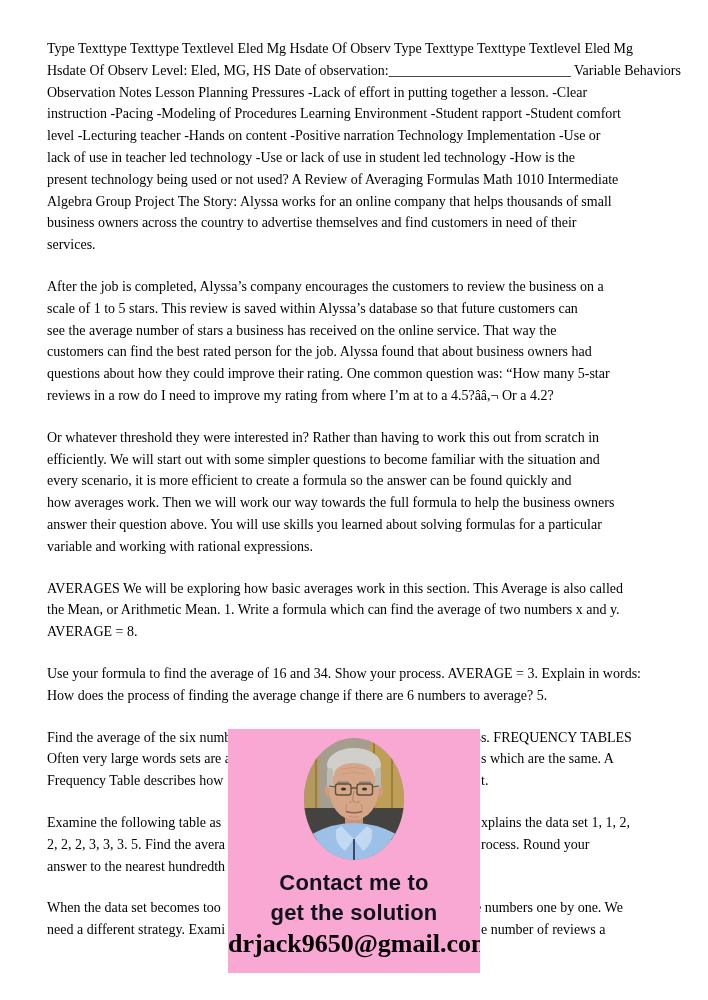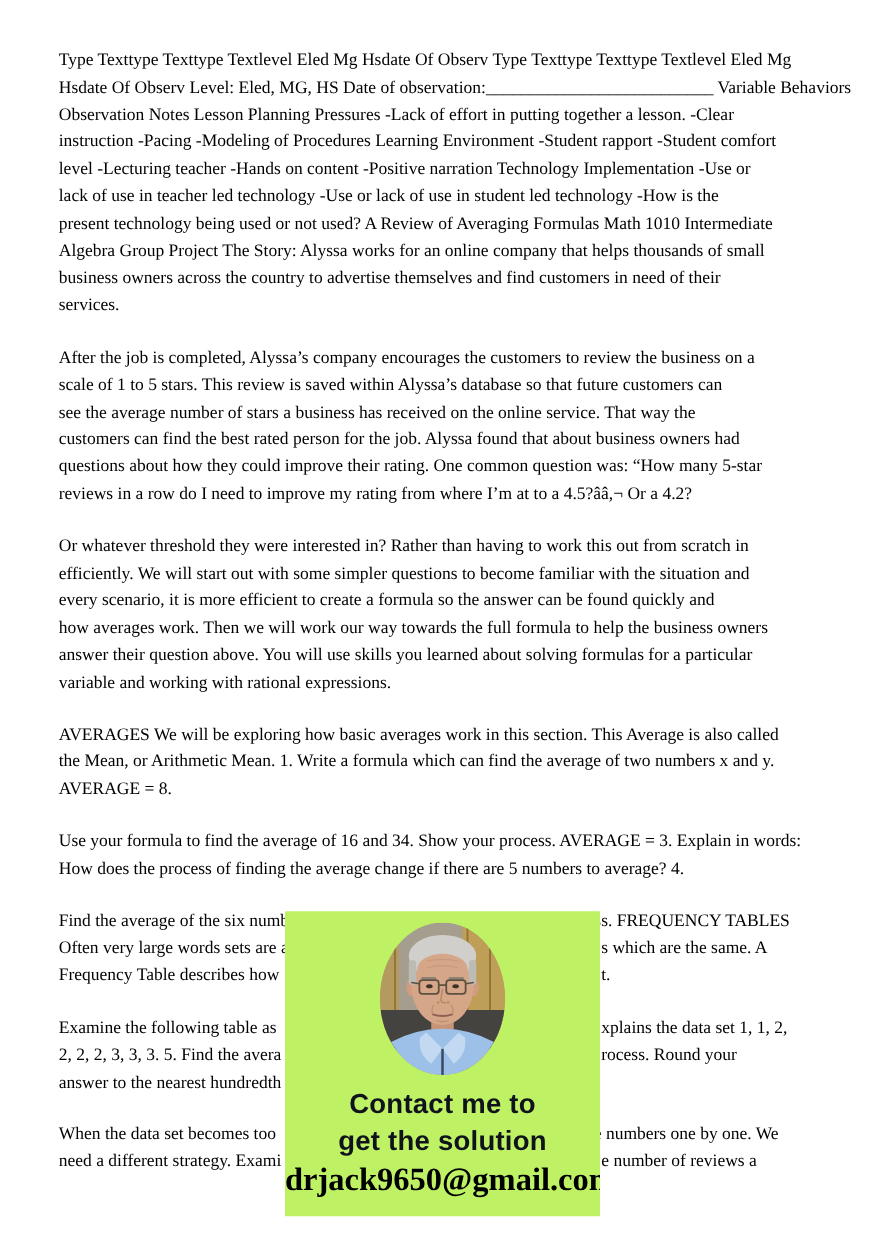--- a/index.html
+++ b/index.html
@@ -89,39 +89,39 @@
       <div class="line">answer their question above. You will use skills you learned about solving formulas for a particular</div>
       <div class="line">variable and working with rational expressions.</div>
     </div>
   <div class="para">
       <div class="line">AVERAGES We will be exploring how basic averages work in this section. This Average is also called</div>
       <div class="line">the Mean, or Arithmetic Mean. 1. Write a formula which can find the average of two numbers x and y.</div>
       <div class="line">AVERAGE = 8.</div>
     </div>
   <div class="para">
       <div class="line">Use your formula to find the average of 16 and 34. Show your process. AVERAGE = 3. Explain in words:</div>
-      <div class="line">How does the process of finding the average change if there are 5 numbers to average? 4.</div>
+      <div class="line">How does the process of finding the average change if there are 6 numbers to average? 5.</div>
     </div>
   <div class="para">
       <div class="line">Find the average of the six numbers 4, 6, 7, 12, 14, and 17. Show your process. FREQUENCY TABLES</div>
       <div class="line"><span>Often very large words sets are av</span><span class="frag-right" style="left: 434px; text-align: center;">s which are the same. A</span></div>
       <div class="line"><span>Frequency Table describes how </span><span class="frag-right" style="left: 434px;">t.</span></div>
     </div>
   <div class="para">
       <div class="line"><span>Examine the following table as </span><span class="frag-right" style="left: 434px;">xplains the data set 1, 1, 2,</span></div>
       <div class="line"><span>2, 2, 2, 3, 3, 3. 5. Find the avera</span><span class="frag-right" style="left: 434px;">rocess. Round your</span></div>
       <div class="line">answer to the nearest hundredth</div>
     </div>
   <div class="para">
       <div class="line"><span>When the data set becomes too </span><span class="frag-right" style="left: 428px;">e numbers one by one. We</span></div>
       <div class="line"><span>need a different strategy. Exami</span><span class="frag-right" style="left: 434px;">e number of reviews a</span></div>
     </div>
 </div>
 
-<div class="overlay" style="background-color: #bef264;">
+<div class="overlay" style="background-color: #f9a8d4;">
 
   <div class="photo-oval">
     <svg viewBox="0 0 100 122" xmlns="http://www.w3.org/2000/svg">
 
       <rect x="0" y="0" width="100" height="122" fill="#a59d8e"></rect>
       <rect x="0" y="0" width="15" height="122" fill="#b59a5f"></rect>
       <line x1="12" y1="0" x2="12" y2="122" stroke="#8f7437" stroke-width="1.5"></line>
       <rect x="66" y="0" width="34" height="122" fill="#bf9e58"></rect>
       <line x1="70" y1="0" x2="70" y2="122" stroke="#8f7437" stroke-width="1.5"></line>
       <line x1="88" y1="0" x2="88" y2="122" stroke="#8f7437" stroke-width="1.5"></line>

